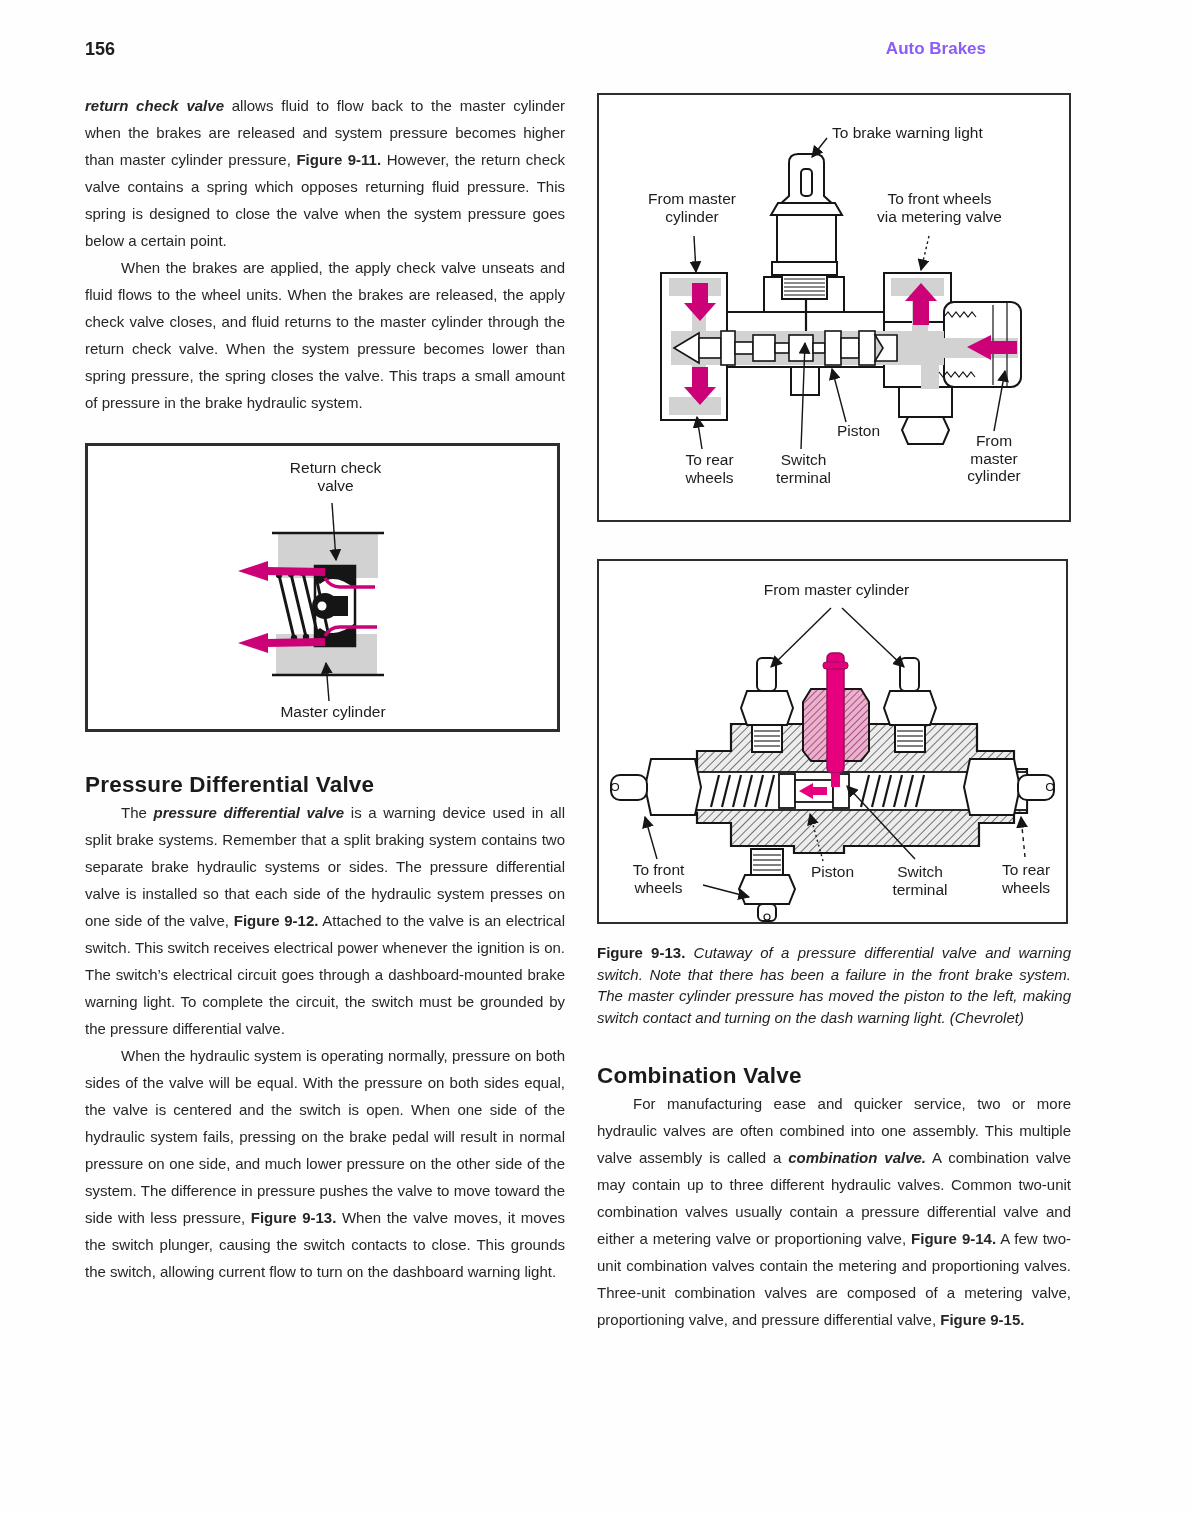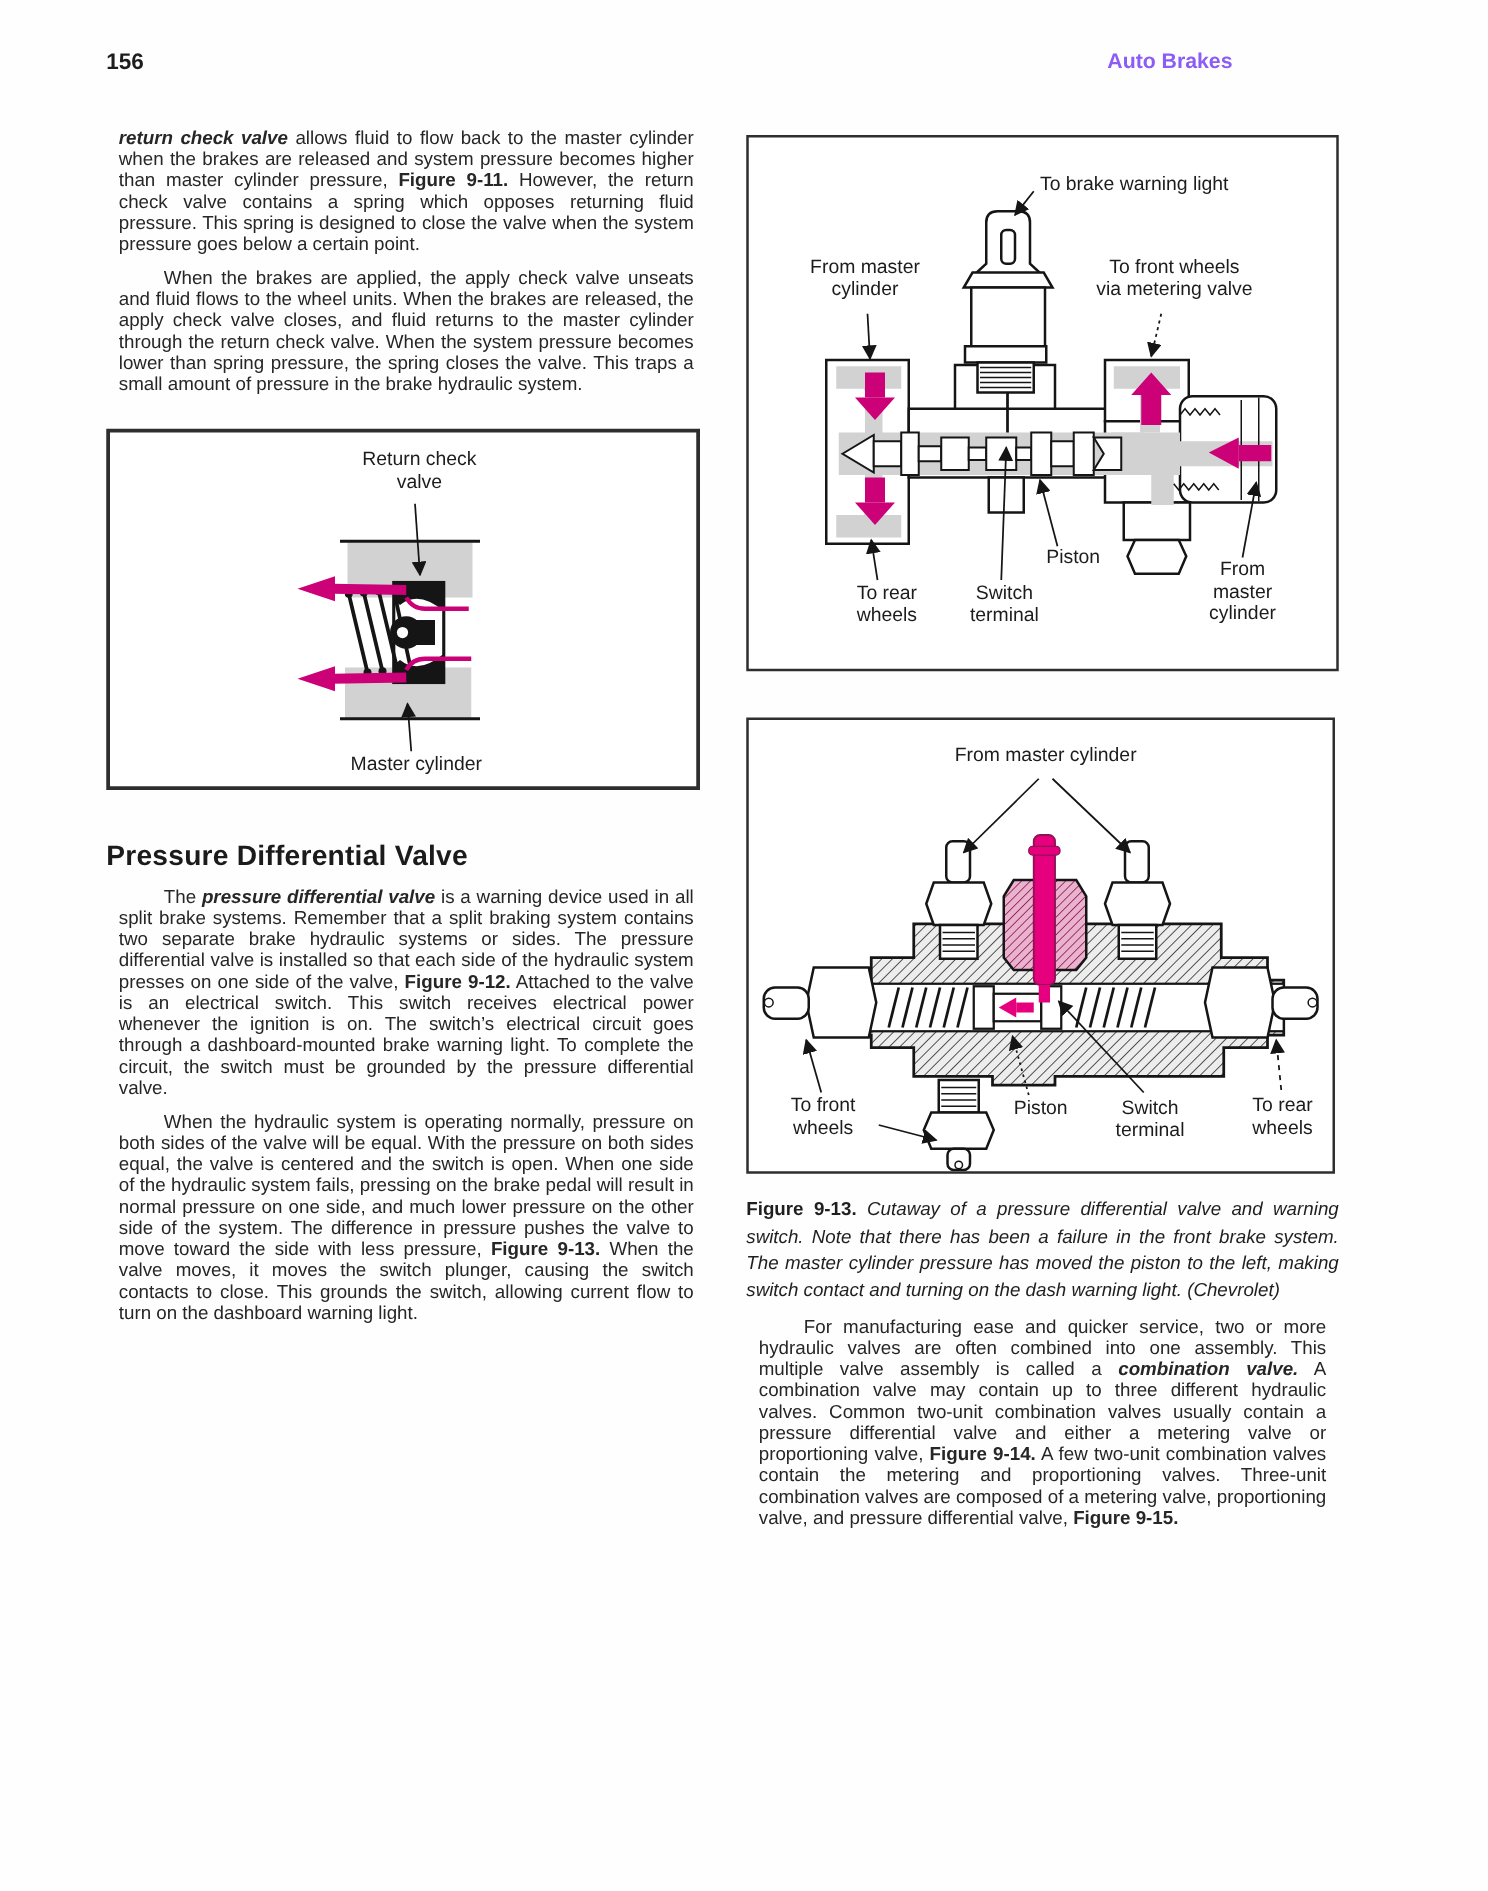--- a/index.html
+++ b/index.html
@@ -2,22 +2,22 @@
 <html style="--flow_arrow: #cc0077; --switch_highlight: #e6007e; --diagram_gray: #d2d2d2; --ink: #1d1d1d;"><head>
 <meta charset="utf-8">
 <style>
   html,body{margin:0;padding:0;background:#ffffff;}
   body{width:1190px;height:1513px;font-family:"Liberation Sans",sans-serif;color:#262626;}
   .page{position:relative;width:1190px;height:1513px;background:#fefefe;overflow:hidden;}
   .pageno{position:absolute;left:85px;top:39px;font-size:18px;font-weight:bold;color:#1d1d1d;}
   .runhead{position:absolute;right:204px;top:39px;font-size:17px;font-weight:bold;color:#8b5cf6;}
   .col{position:absolute;}
   .col-left{left:85px;top:92px;width:480px;}
-  .col-right{left:597px;top:108px;width:474px;}
-  p.body{margin:10px;font-size:15px;line-height:17px;text-align:justify;text-indent:36px;}
+  .col-right{left:597px;top:93px;width:474px;}
+  p.body{margin:0;font-size:15px;line-height:27px;text-align:justify;text-indent:36px;}
   p.body.np{text-indent:0;}
   .caption{margin:0;font-size:15px;line-height:21.5px;text-align:justify;color:#1f1f1f;}
   h2{margin:0;font-size:22.5px;line-height:29px;font-weight:bold;color:#1b1b1b;letter-spacing:.2px;}
   .b{font-weight:bold;}
   .i{font-style:italic;}
   .mt4{margin-top:4px}.mt10{margin-top:10px}.mt11{margin-top:11px}.mt13{margin-top:13px}
   .mt15{margin-top:15px}.mt18{margin-top:18px}.mt27{margin-top:27px}.mt30{margin-top:30px}
   .mt33{margin-top:33px}.mt37{margin-top:37px}.mt38{margin-top:38px}
   figure{margin:0;}
   .figbox{position:relative;background:#fff;}
@@ -305,15 +305,16 @@
 wheels</div>
       <div class="dlabel la" style="left:212px;top:302px;width:55px;">Piston</div>
       <div class="dlabel" style="left:272px;top:302px;width:98px;">Switch
 terminal</div>
       <div class="dlabel" style="left:378px;top:300px;width:98px;">To rear
 wheels</div>
     </figure>
 
     <p class="caption mt18"><span class="b">Figure 9-13.</span><span class="i"> Cutaway of a pressure differential valve and warning switch. Note that there has been a failure in the front brake system. The master cylinder pressure has moved the piston to the left, making switch contact and turning on the dash warning light. (Chevrolet)</span></p>
 
+    <h2 class="mt33">Combination Valve</h2>
     <p class="body mt11"><span>For manufacturing ease and quicker service, two or more hydraulic valves are often combined into one assembly. This multiple valve assembly is called a </span><span class="b i">combination valve.</span><span> A combination valve may contain up to three different hydraulic valves. Common two-unit combination valves usually contain a pressure differential valve and either a metering valve or proportioning valve, </span><span class="b">Figure 9-14.</span><span> A few two-unit combination valves contain the metering and proportioning valves. Three-unit combination valves are composed of a metering valve, proportioning valve, and pressure differential valve, </span><span class="b">Figure 9-15.</span></p>
   </div>
 </div>
 
 </body></html>

